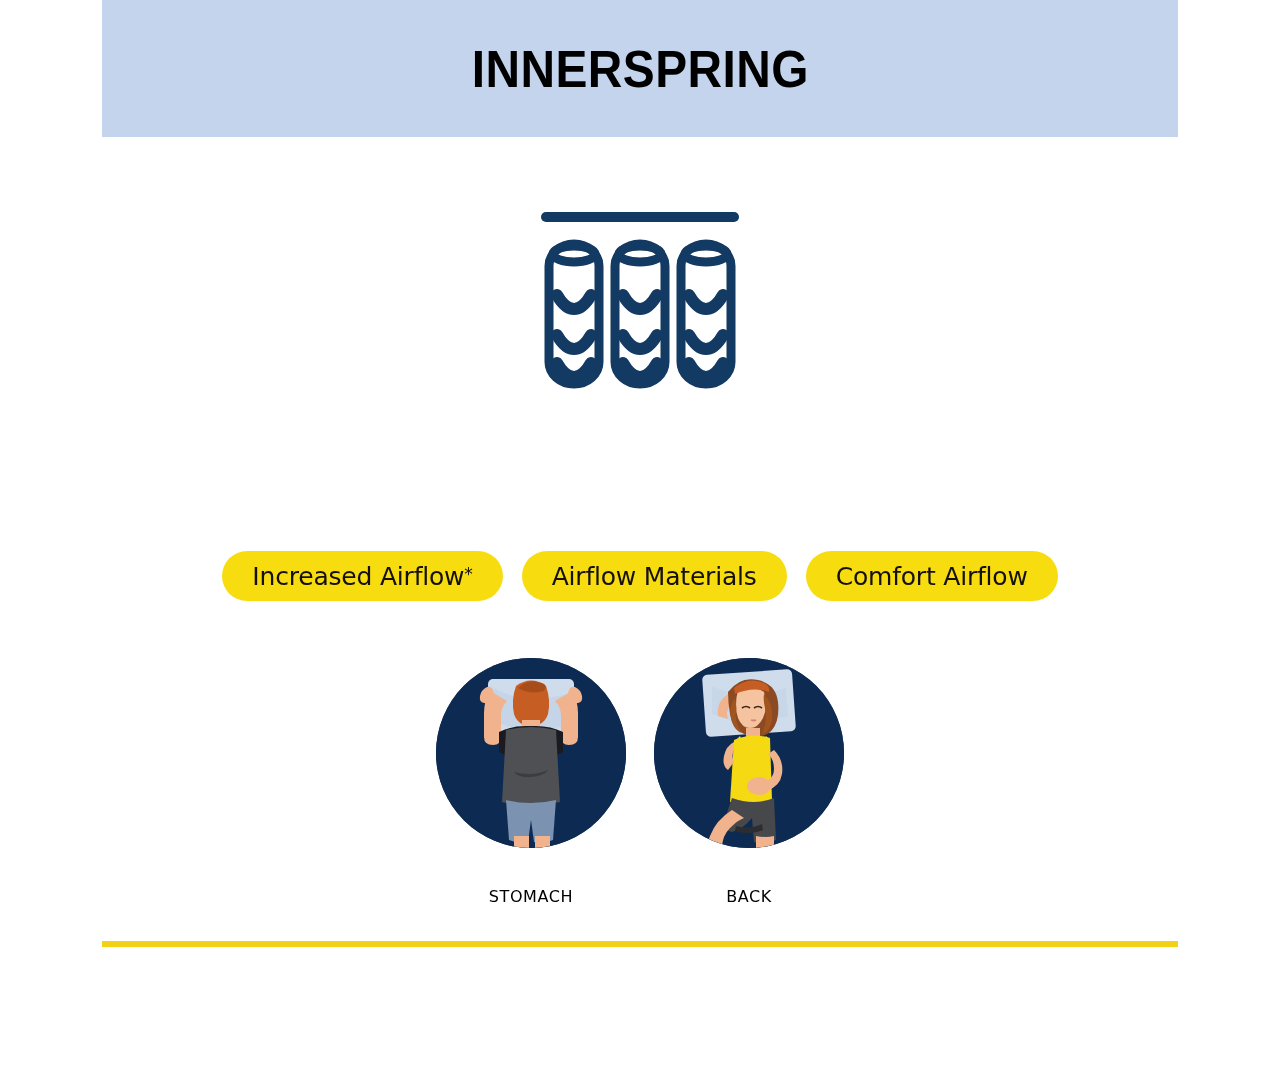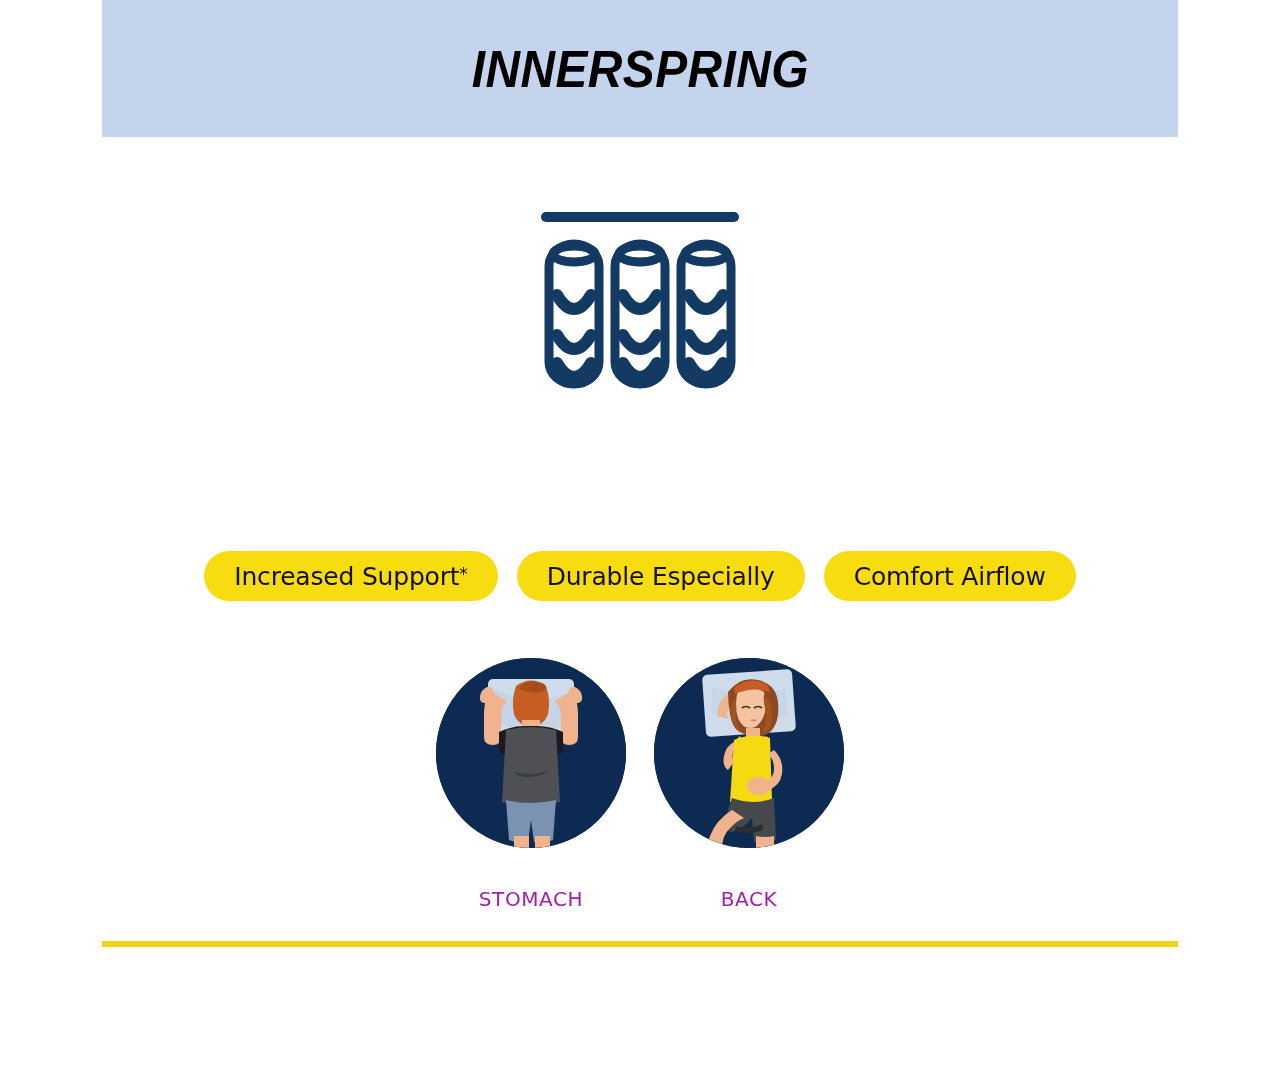--- a/index.html
+++ b/index.html
@@ -27,21 +27,20 @@
   .header-band {
     position: absolute;
     left: 0;
     top: 0;
     width: 1076px;
     height: 137px;
     background: #c3d4ec;
     display: flex;
     align-items: center;
     justify-content: center;
-    font-style: italic;
   }
   .header-title {
     font-family: "Liberation Sans", sans-serif;
     font-weight: bold;
     font-size: 52px;
     letter-spacing: 0.5px;
     color: #000000;
     transform: scaleX(0.92);
     white-space: nowrap;
   }
@@ -126,23 +125,23 @@
     width: 190px;
     height: 190px;
     border-radius: 50%;
     background: #0d2b52;
     overflow: hidden;
     position: relative;
   }
   .pos-label {
     margin-top: 39px;
     font-family: "DejaVu Sans", sans-serif;
-    font-size: 20px;
+    font-size: 16px;
     font-weight: 400;
-    color: #a21caf;
+    color: #000000;
     letter-spacing: 0.6px;
   }
 
   
   .footer-rule {
     position: absolute;
     left: 0;
     top: 941px;
     width: 1076px;
     height: 6px;
@@ -208,25 +207,25 @@
         <path d="M149 99 q8 14 17 14 q9 0 17 -14" stroke-width="12"></path>
         <path d="M149 139 q8 14 17 14 q9 0 17 -14" stroke-width="12"></path>
         <path d="M149 167 q8 14 17 14 q9 0 17 -14" stroke-width="12"></path>
       </g>
     </svg>
   </div>
 
 
   <div class="pill-row">
     <div class="pill">
-      <span>Increased Support</span>
+      <span>Increased Airflow</span>
         <span class="star">*</span>
     </div>
     <div class="pill">
-      <span>Durable Especially</span>
+      <span>Airflow Materials</span>
     </div>
     <div class="pill">
       <span>Comfort Airflow</span>
     </div>
   </div>
 
   <div class="positions">
 
     <div class="position">
       <div class="pos-circle">

